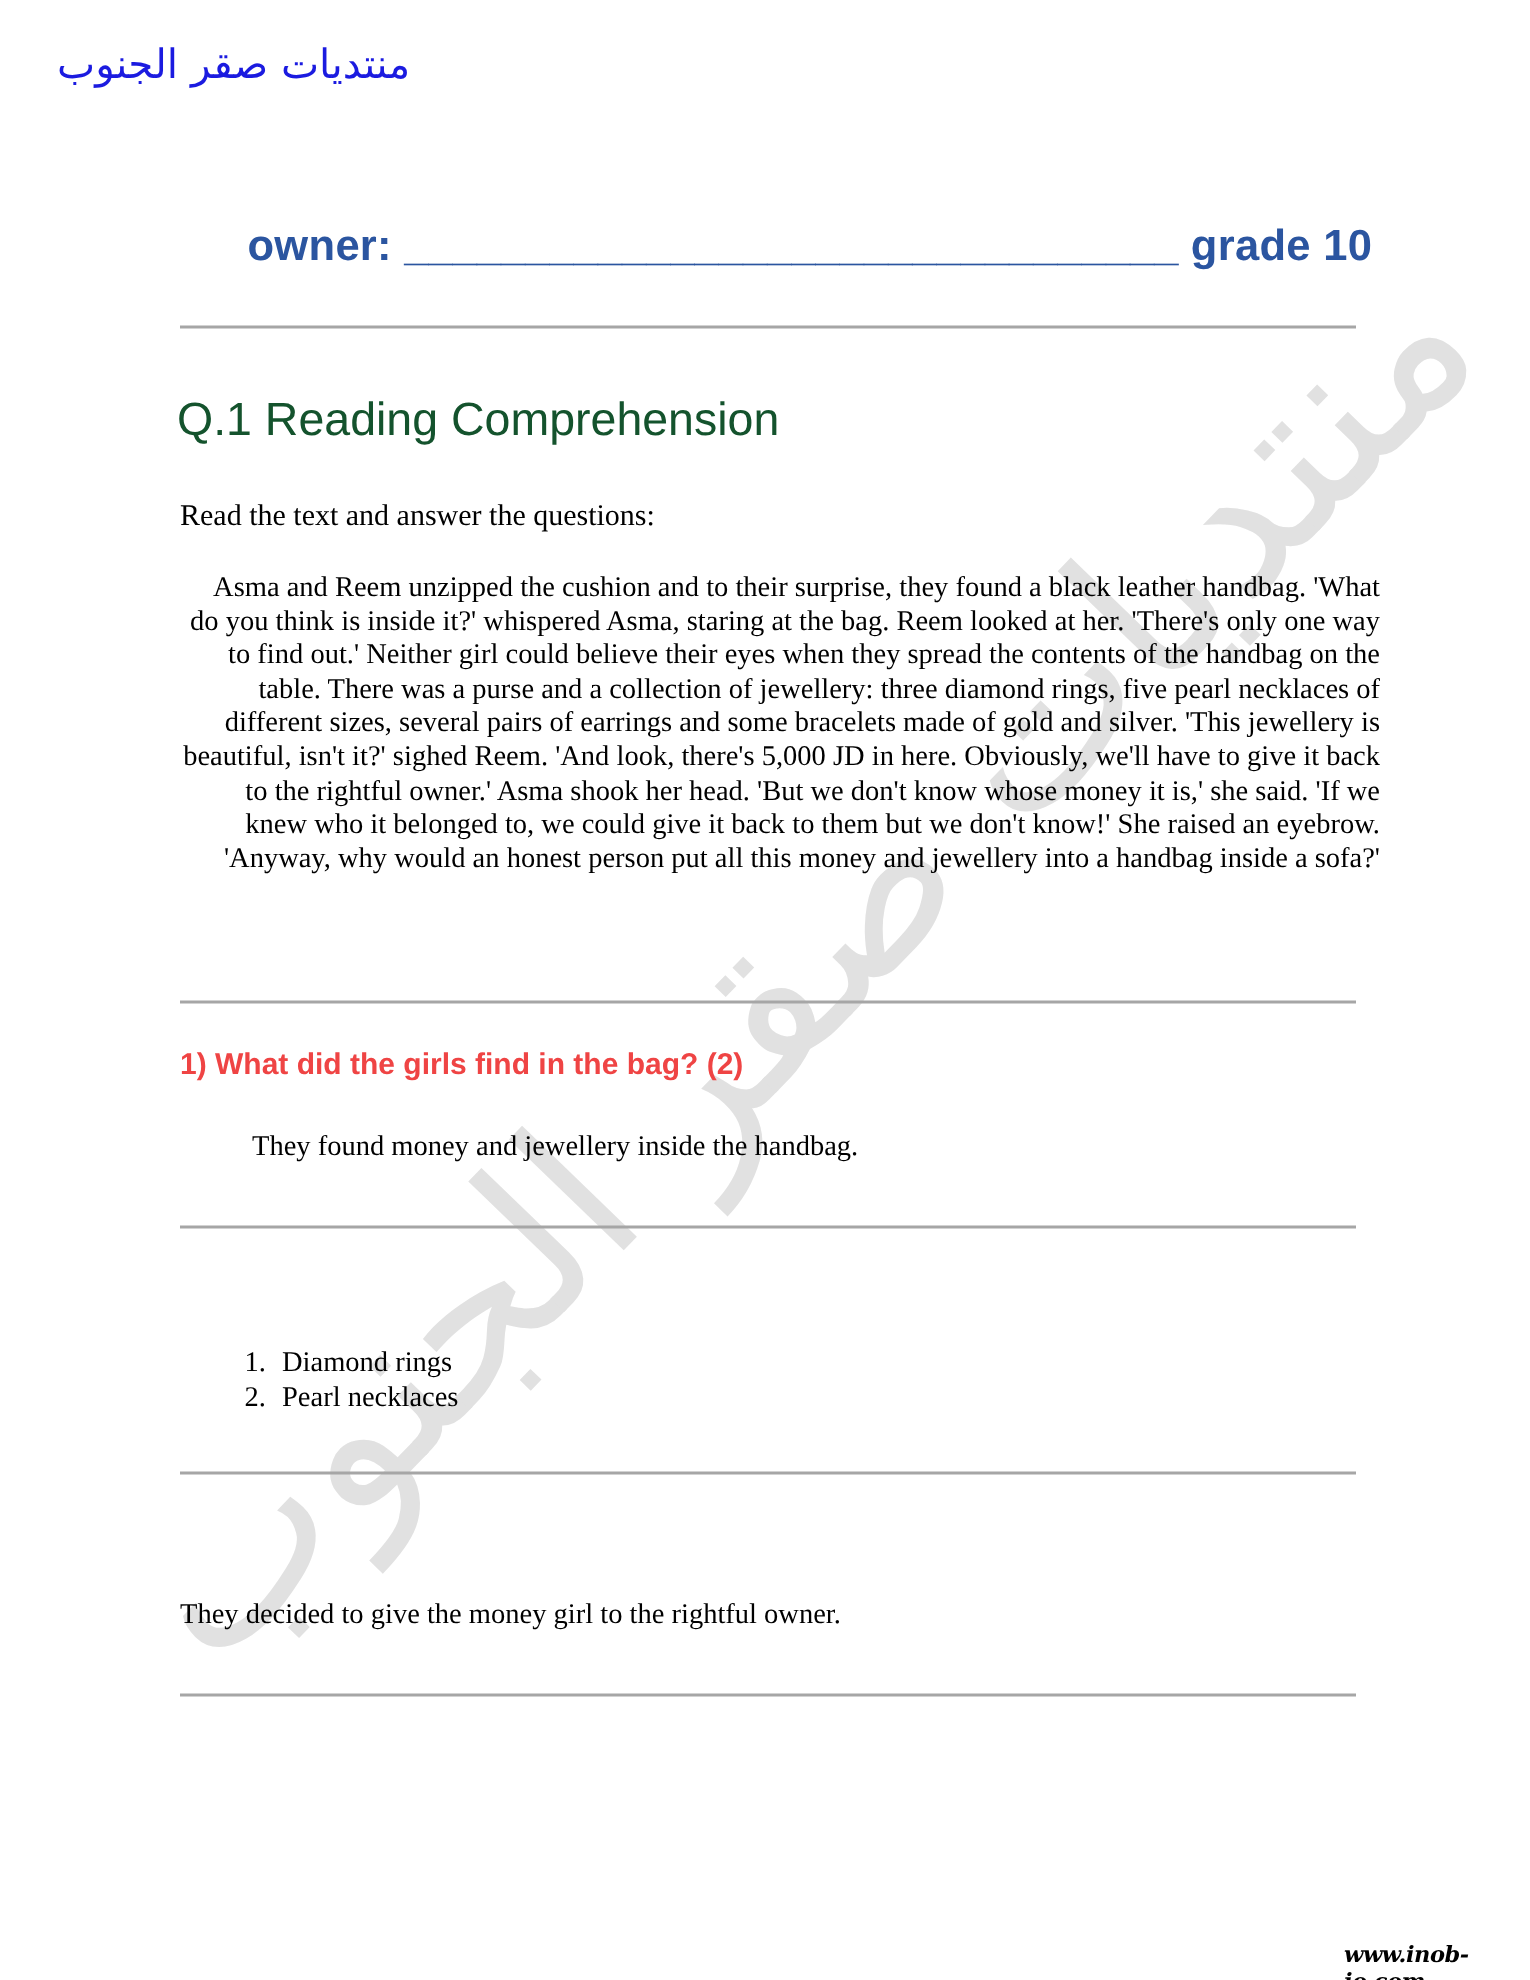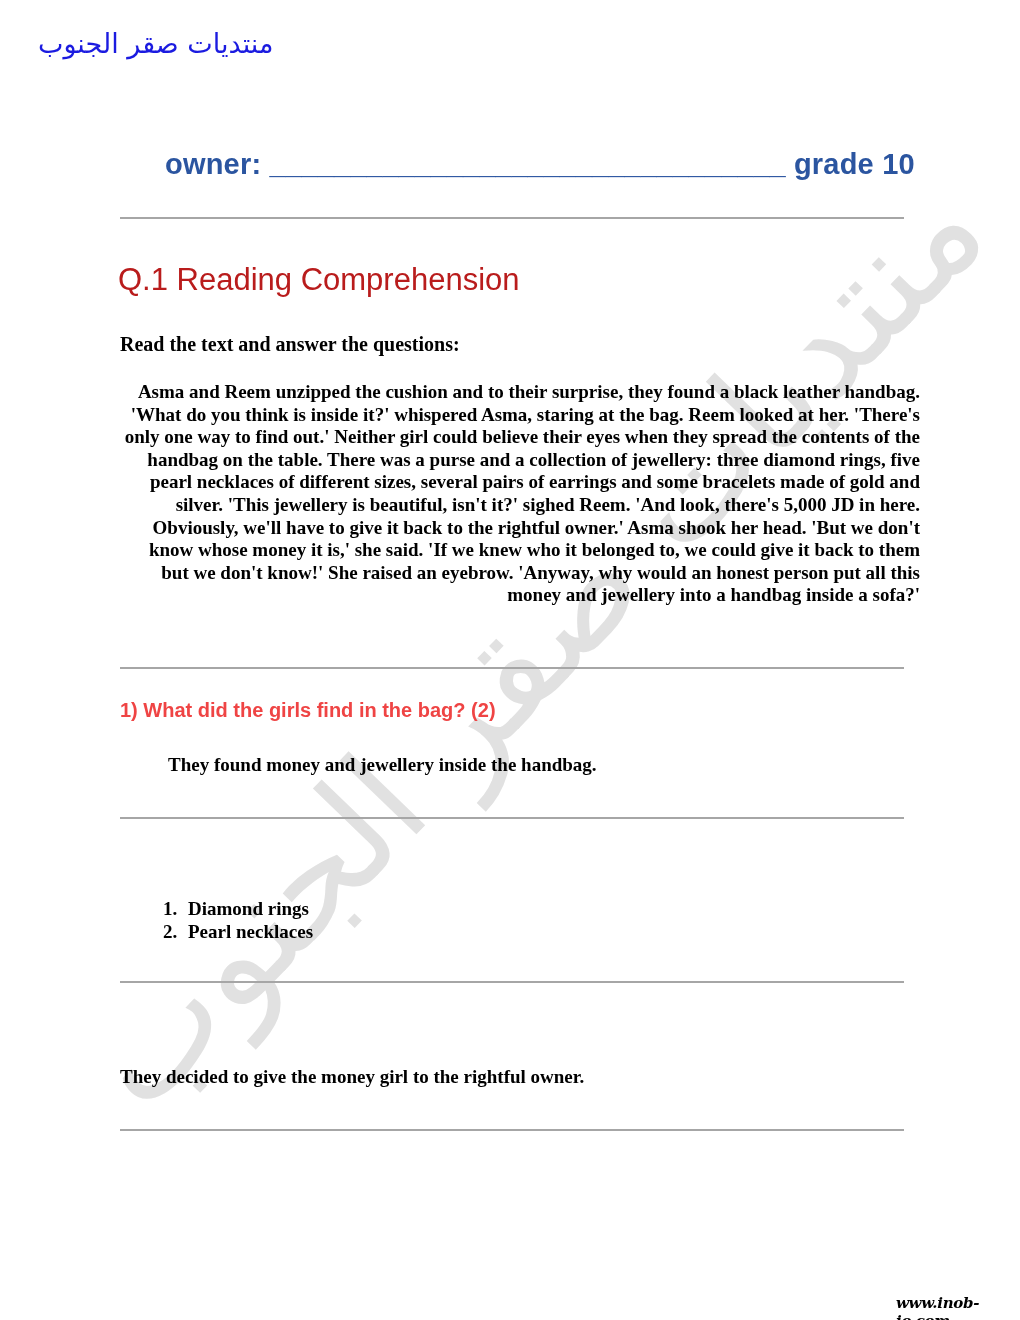--- a/index.html
+++ b/index.html
@@ -53,26 +53,26 @@
     width:784px;
     height:0;
     border-top:2px solid #a6a6a6;
   }
   .d1{top:217px;} .d2{top:667px;} .d3{top:817px;} .d4{top:981px;} .d5{top:1129px;}
   
   .section-title{
     left:118px; top:262px;
     font-size:31px;
     font-weight:400;
-    color:#b91c1c;
+    color:#14532d;
   }
   
   .serif{
     font-family:"Liberation Serif", serif;
-    font-weight:700;
+    font-weight:400;
     color:#000;
   }
   .instruction{
     left:120px; top:333px;
     font-size:20px;
   }
   .passage{
     left:120px; top:381px;
     width:800px;
     font-size:19px;

